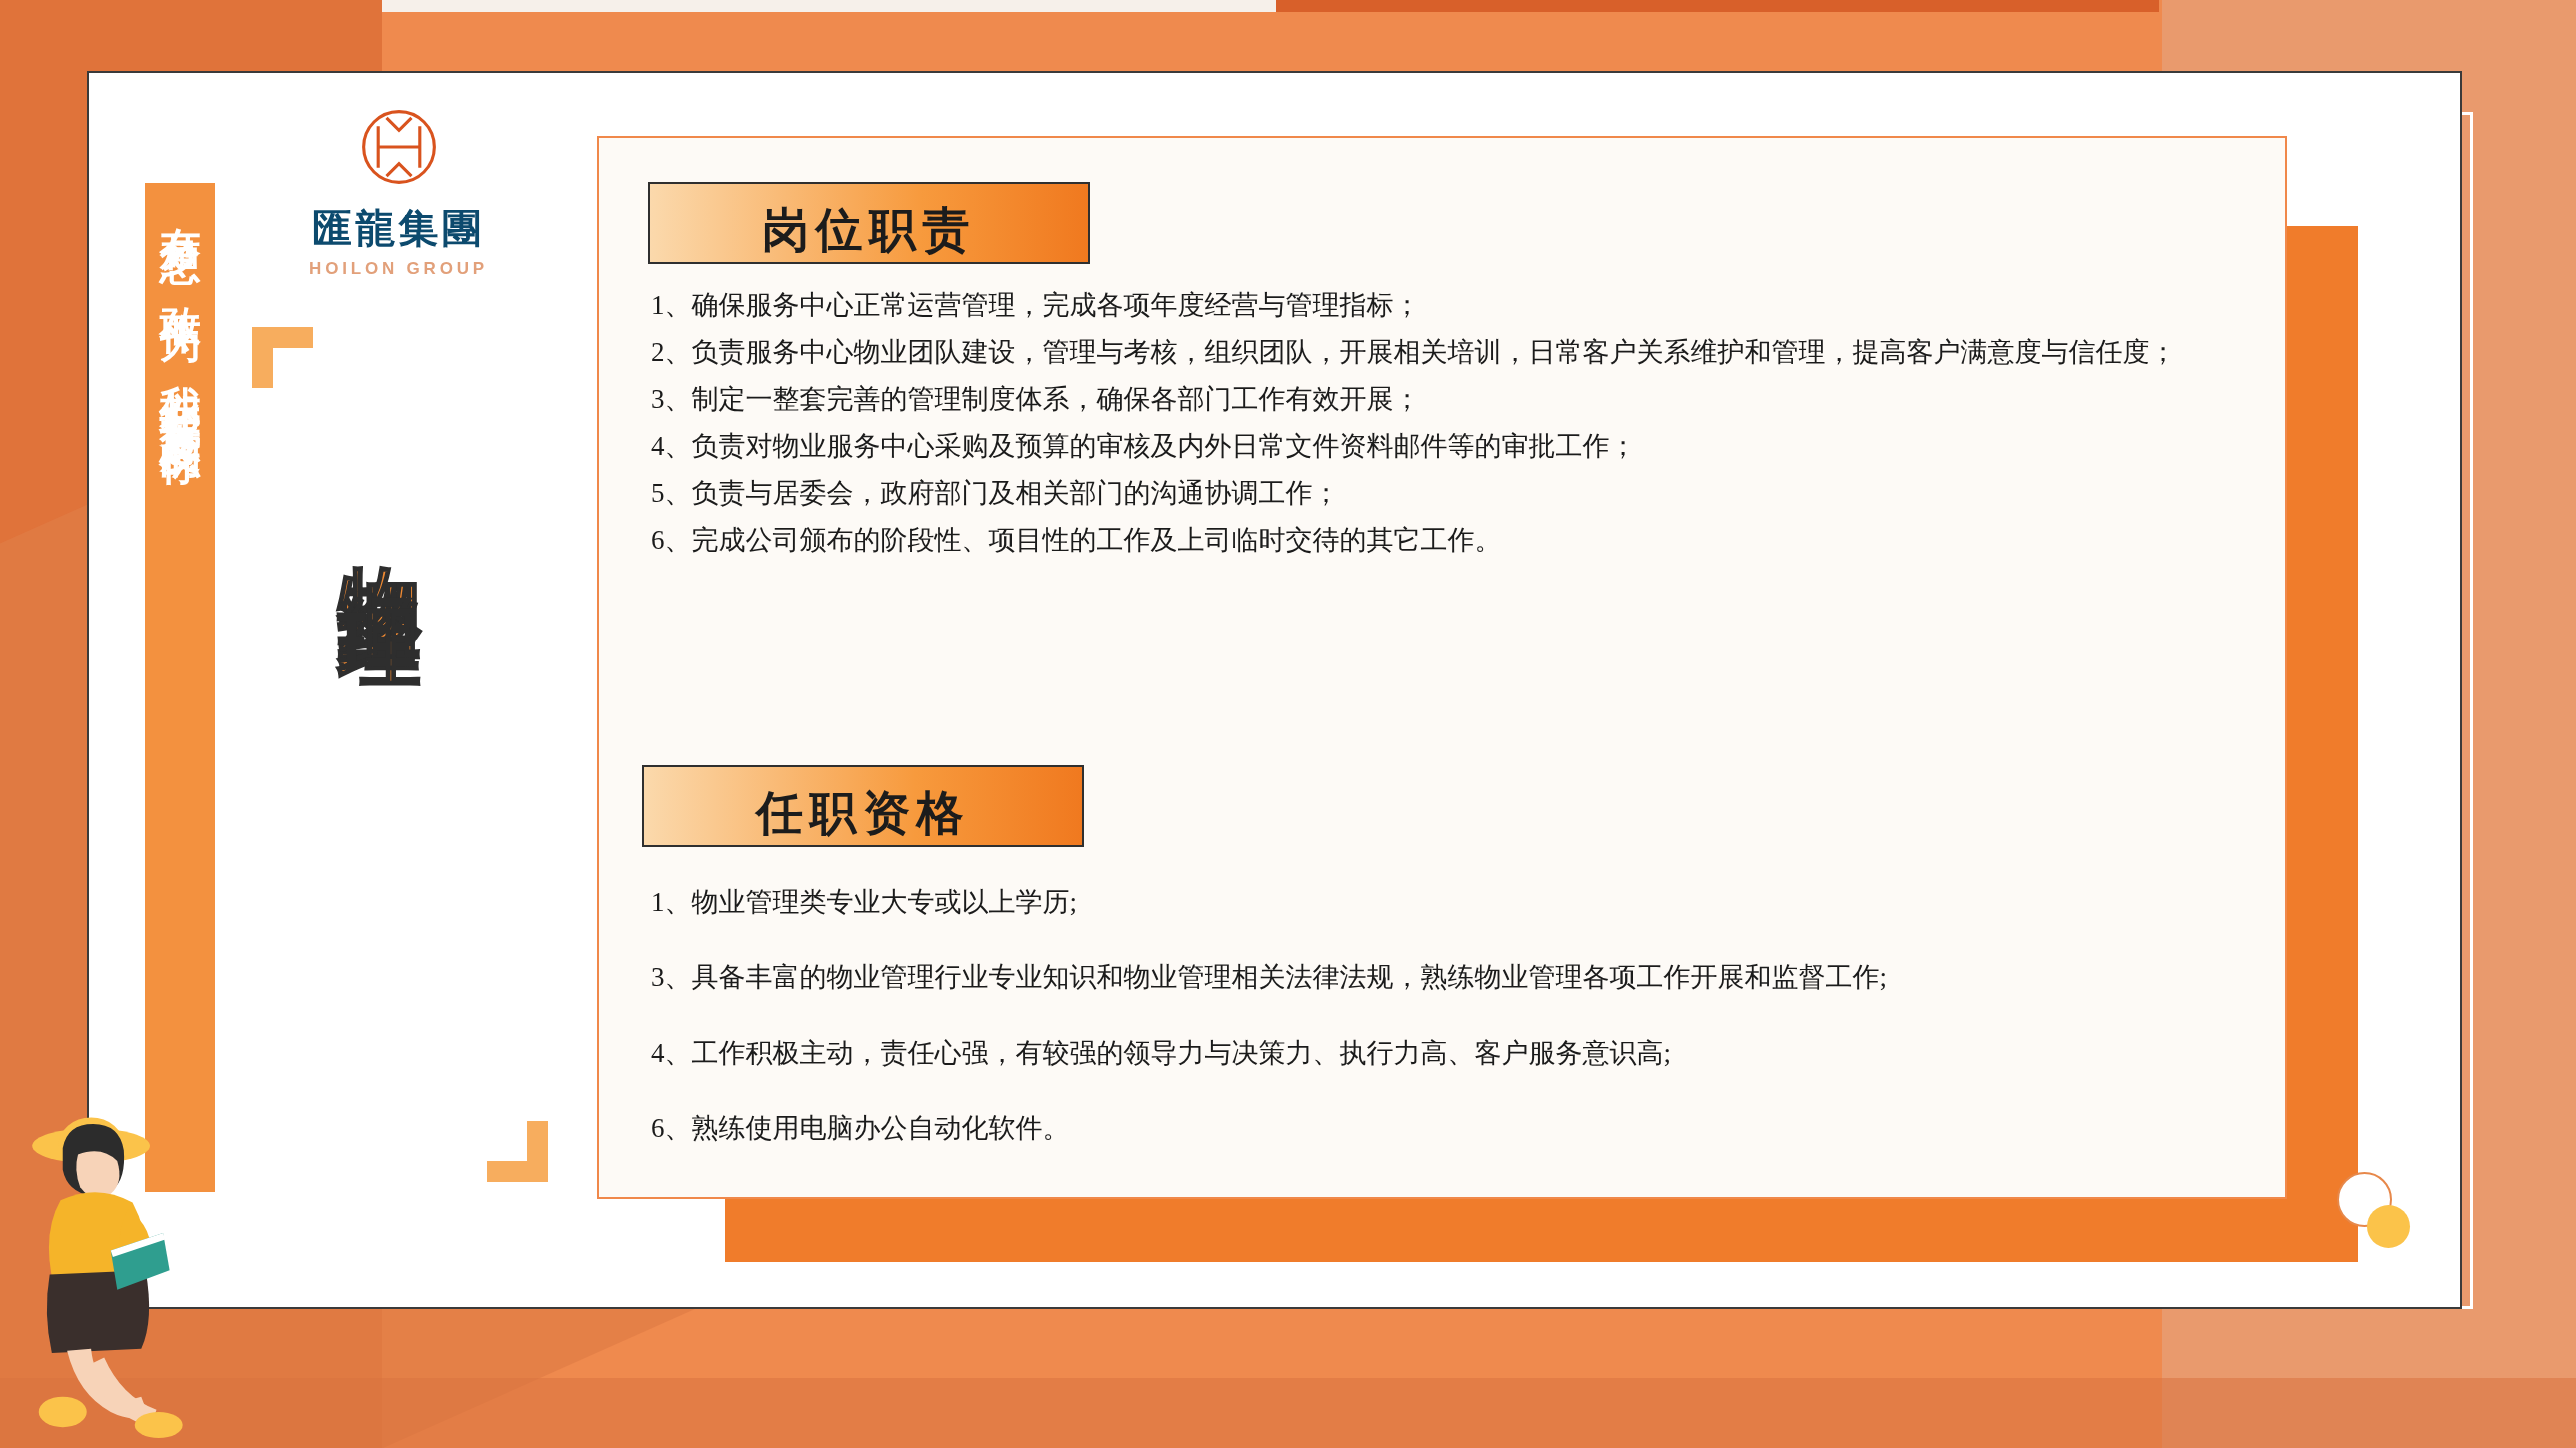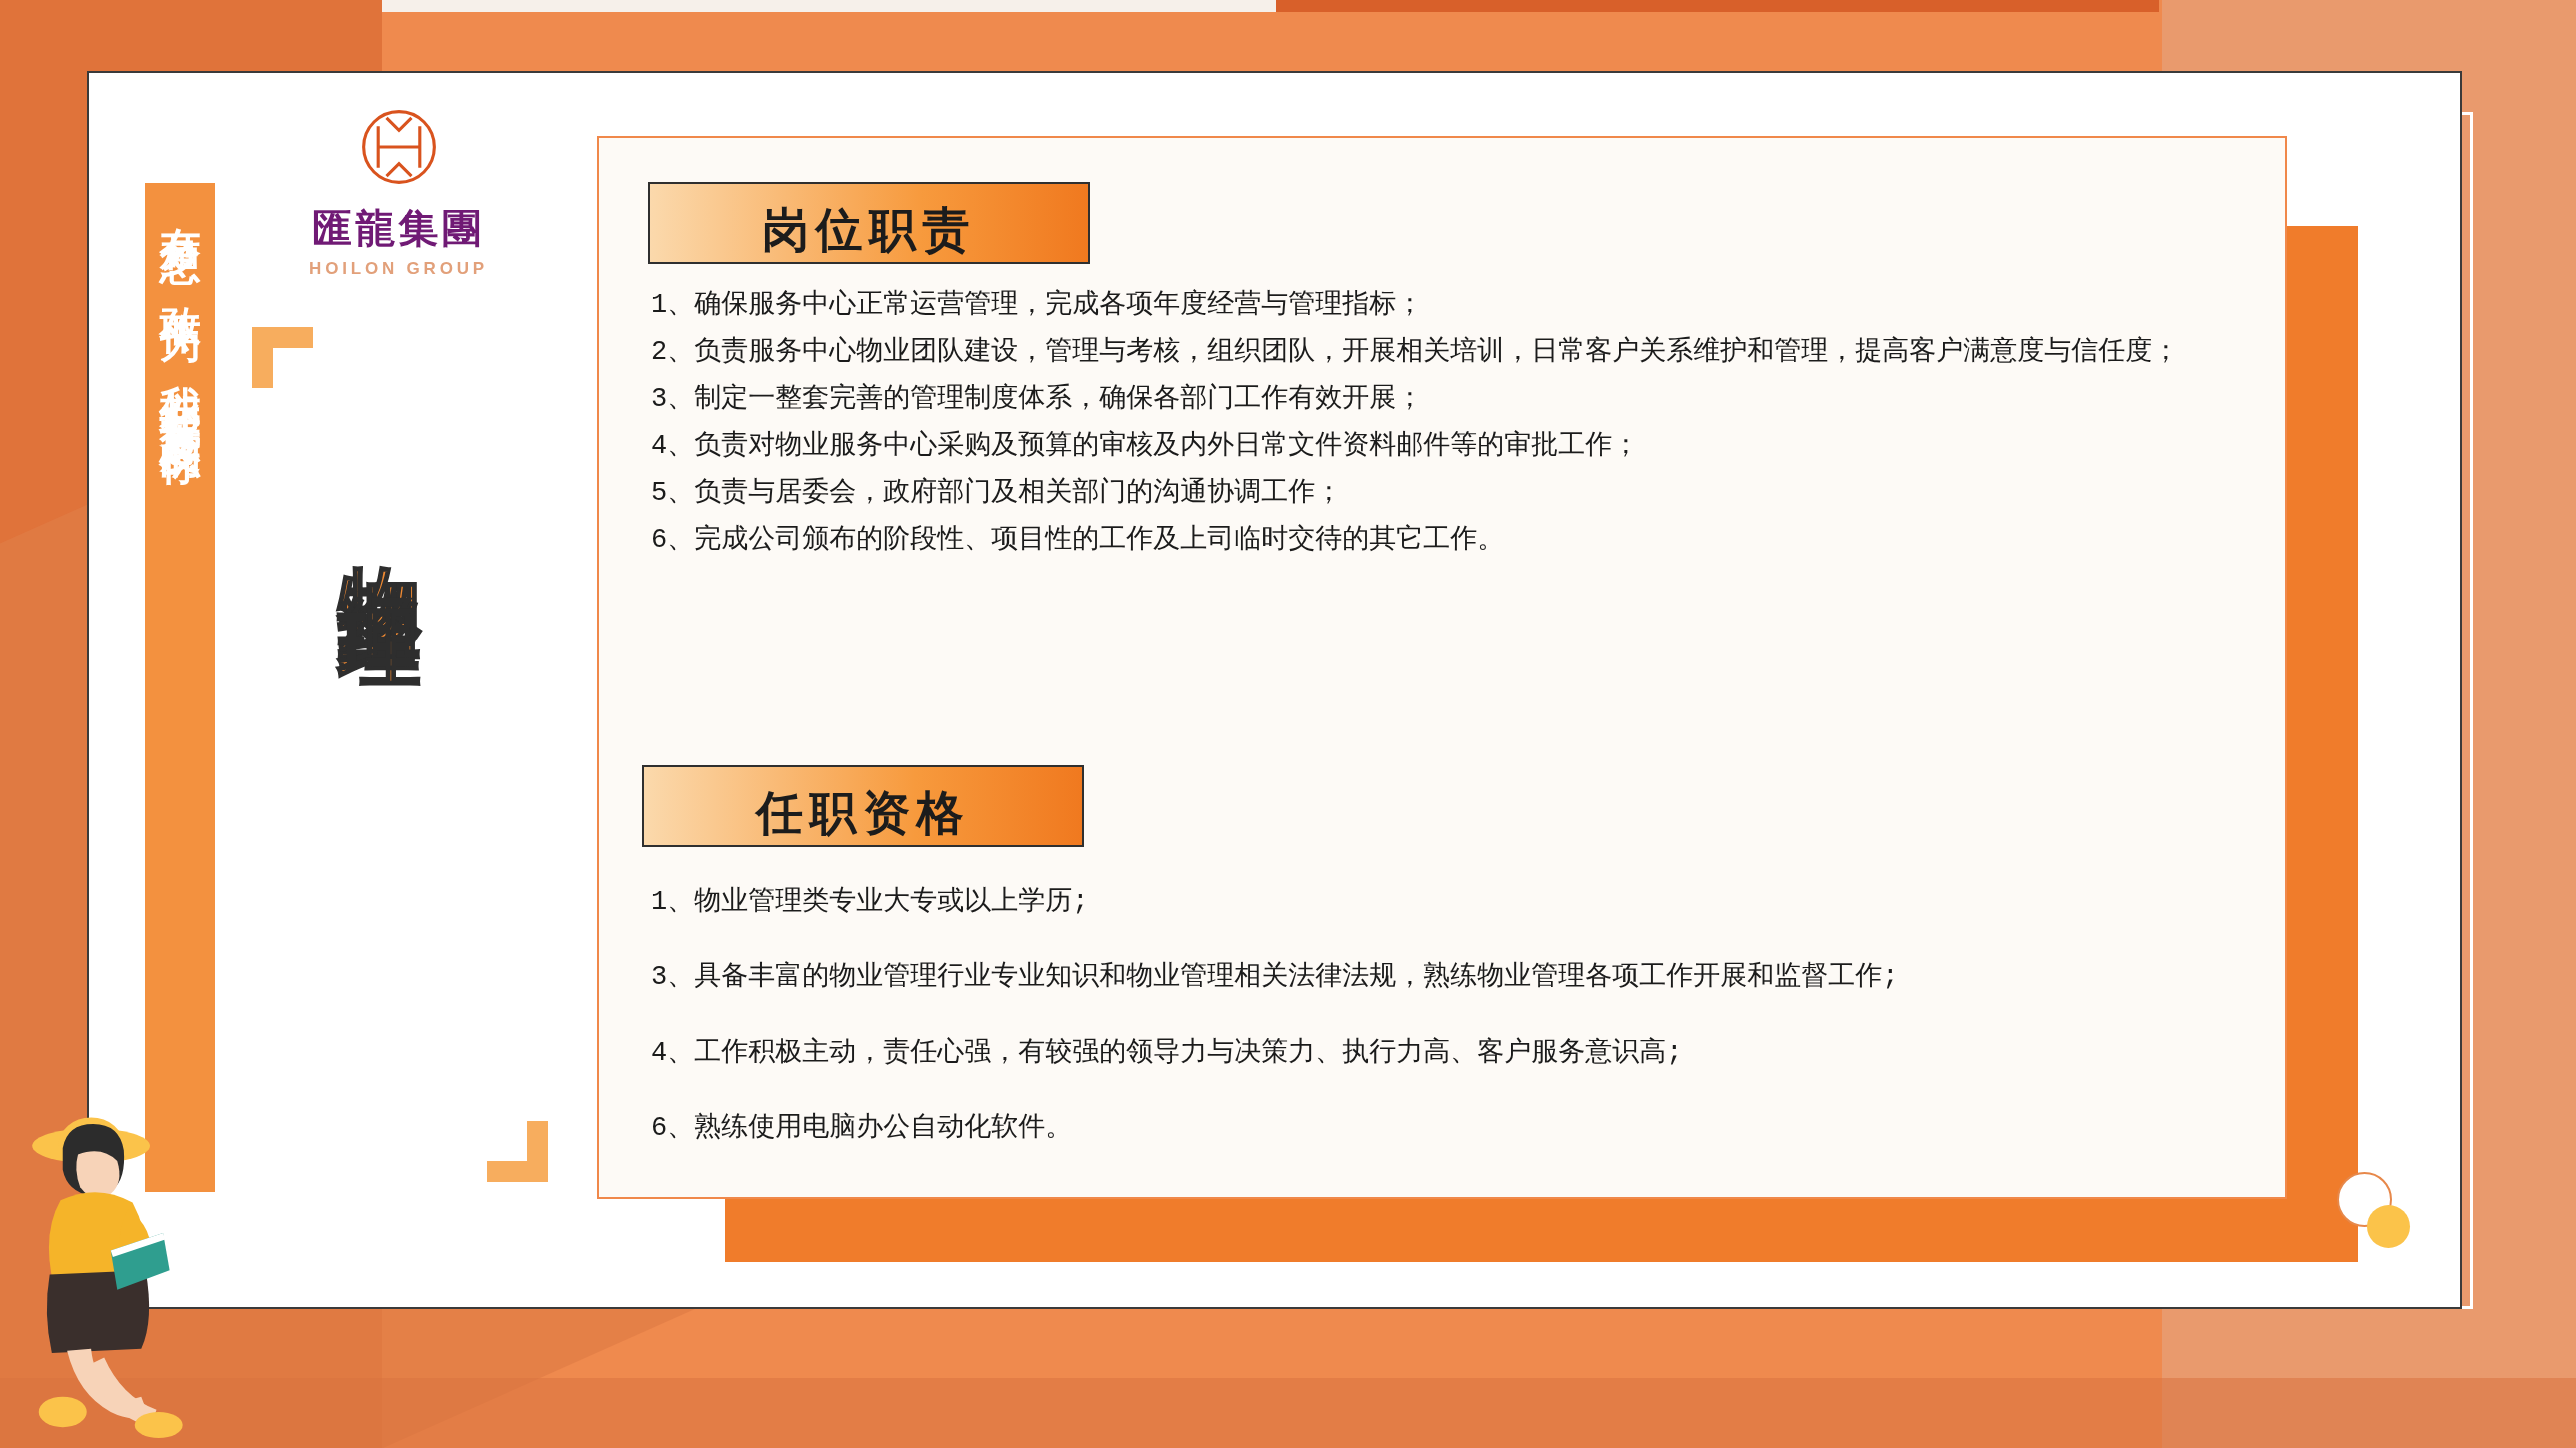--- a/index.html
+++ b/index.html
@@ -135,21 +135,21 @@
   }
   .logo-mark {
     width: 104px;
     height: 104px;
     margin: 0 auto;
   }
   .logo-cn {
     margin-top: 2.2px;
     font-size: 40px;
     font-weight: 700;
-    color: #701a75;
+    color: #0c4a6e;
     letter-spacing: 3.3px;
     font-family: "DejaVu Sans", "Liberation Sans", sans-serif;
   }
   .logo-en {
     margin-top: 3.3px;
     font-size: 17px;
     font-weight: 700;
     color: #e2a07a;
     letter-spacing: 3.8px;
   }
@@ -241,21 +241,21 @@
   .sec-list {
     margin: 22px 0 0 0;
     padding: 0;
     list-style: none;
   }
   .sec-list li {
     font-size: 27px;
     line-height: 1.46;
     color: #1b1b1b;
     padding: 0 38px 0 52px;
-    font-family: Liberation Mono, monospace;
+    font-family: Liberation Serif, serif;
     white-space: pre-wrap;
   }
   .sec-list.req li {
     margin-top: 36px;
   }
   .sec-list li + li { margin-top: 7.6px; }
 
   
   .girl {
     position: absolute;

